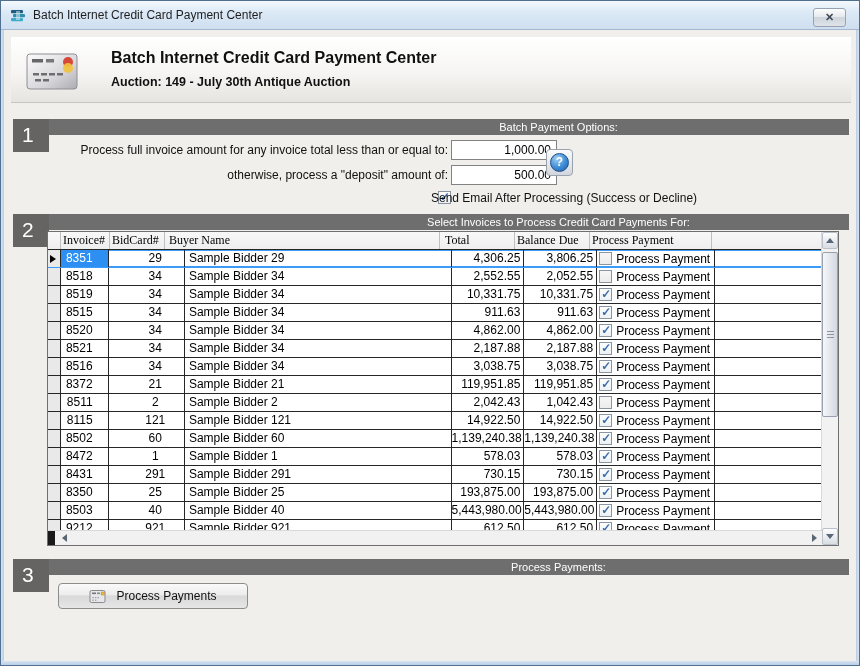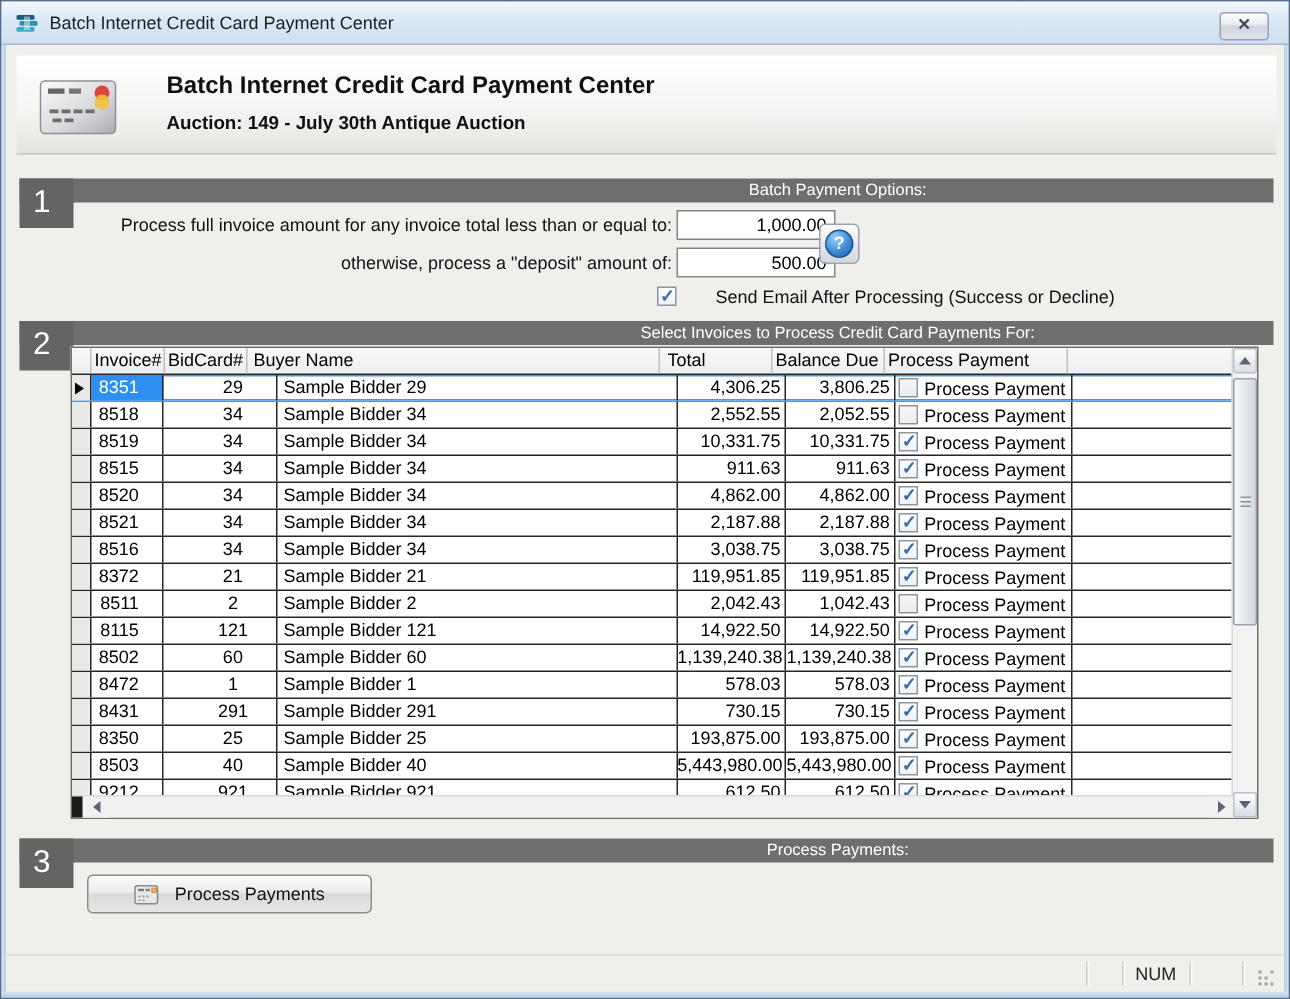--- a/index.html
+++ b/index.html
@@ -50,29 +50,29 @@
       border-radius:4px; display:flex; align-items:center; justify-content:center; }
   .help-circle { width:19px; height:19px; border-radius:50%; border:1px solid #1b4f8f;
       background:radial-gradient(circle at 35% 28%,#9fd0f2,#3d8bd4 55%,#1e5ca8);
       color:#fff; font-size:12px; font-weight:bold; text-align:center; line-height:17px; }
   .cb { display:inline-block; width:13px; height:13px; border:1px solid #8b95a0;
       background:linear-gradient(180deg,#f6f6f6,#ececec); position:relative; }
   .cb.checked { background:linear-gradient(180deg,#fdfdfd,#eef1f4); }
   .cb.checked::after { content:"\2713"; position:absolute; left:1px; top:-1px; color:#3a6dad;
       font-size:12px; font-weight:bold; line-height:13px; }
   .email-cb { position:absolute; left:437px; top:190px; }
-  .email-lbl { left:476px; top:190px;text-align:center; }
+  .email-lbl { left:430px; top:190px;text-align:center; }
 
   
   .grid { position:absolute; left:46px; top:230px; width:792px; height:315px;
       border:1px solid #6f6f6f; background:#fff; }
   .ghead { position:absolute; left:0; top:0; width:774px; height:18px; display:flex;
       background:linear-gradient(180deg,#f8f8f8,#eeeeee); border-bottom:1px solid #262626; }
   .hcell { height:100%; border-right:1px solid #bfbfbf; font-size:12px; line-height:17px;
-      padding-left:2px; overflow:hidden; white-space:nowrap; color:#000; }
+      padding-left:2px; overflow:hidden; white-space:nowrap; color:#000;font-family:Liberation Serif, serif; }
   .grid-rows { position:absolute; left:0; top:18px; width:774px; height:281px; overflow:hidden; }
   .grow { display:flex; height:18px; border-bottom:1px solid #262626; background:#fff; }
   .cell { height:100%; border-right:1px solid #262626; font-size:12px; line-height:16px;
       overflow:hidden; white-space:nowrap; color:#000; }
   .c-sel  { width:13px; background:#e9e9e9; position:relative; }
   .c-inv  { width:49px; text-align:right; padding-right:15px; }
   .c-bid  { width:78px; text-align:center; padding-right:3px;padding-left:21px; }
   .c-buy  { width:275px; padding-left:4px; }
   .c-tot  { width:75px; text-align:right; padding-right:3px; }
   .c-bal  { width:75px; text-align:right; padding-right:3px; }
@@ -443,22 +443,14 @@
           <rect x="3.4" y="8" width="1.4" height="1.2"></rect>
           <rect x="6" y="8" width="1.4" height="1.2"></rect>
           <rect x="8.6" y="8" width="1.4" height="1.2"></rect>
           <rect x="3.4" y="10.6" width="1.4" height="1.2"></rect>
           <rect x="6" y="10.6" width="1.4" height="1.2"></rect>
         </g>
     </svg>
     <span>Process Payments</span>
   </div>
 
-  <div class="statusbar">
-    <div class="sep sep1"></div>
-    <div class="sep sep2"></div>
-    <div class="num">NUM</div>
-    <div class="sep sep3"></div>
-    <div class="sep sep4"></div>
-    <div class="grip"></div>
-  </div>
 
 </div>
 
 </body></html>

